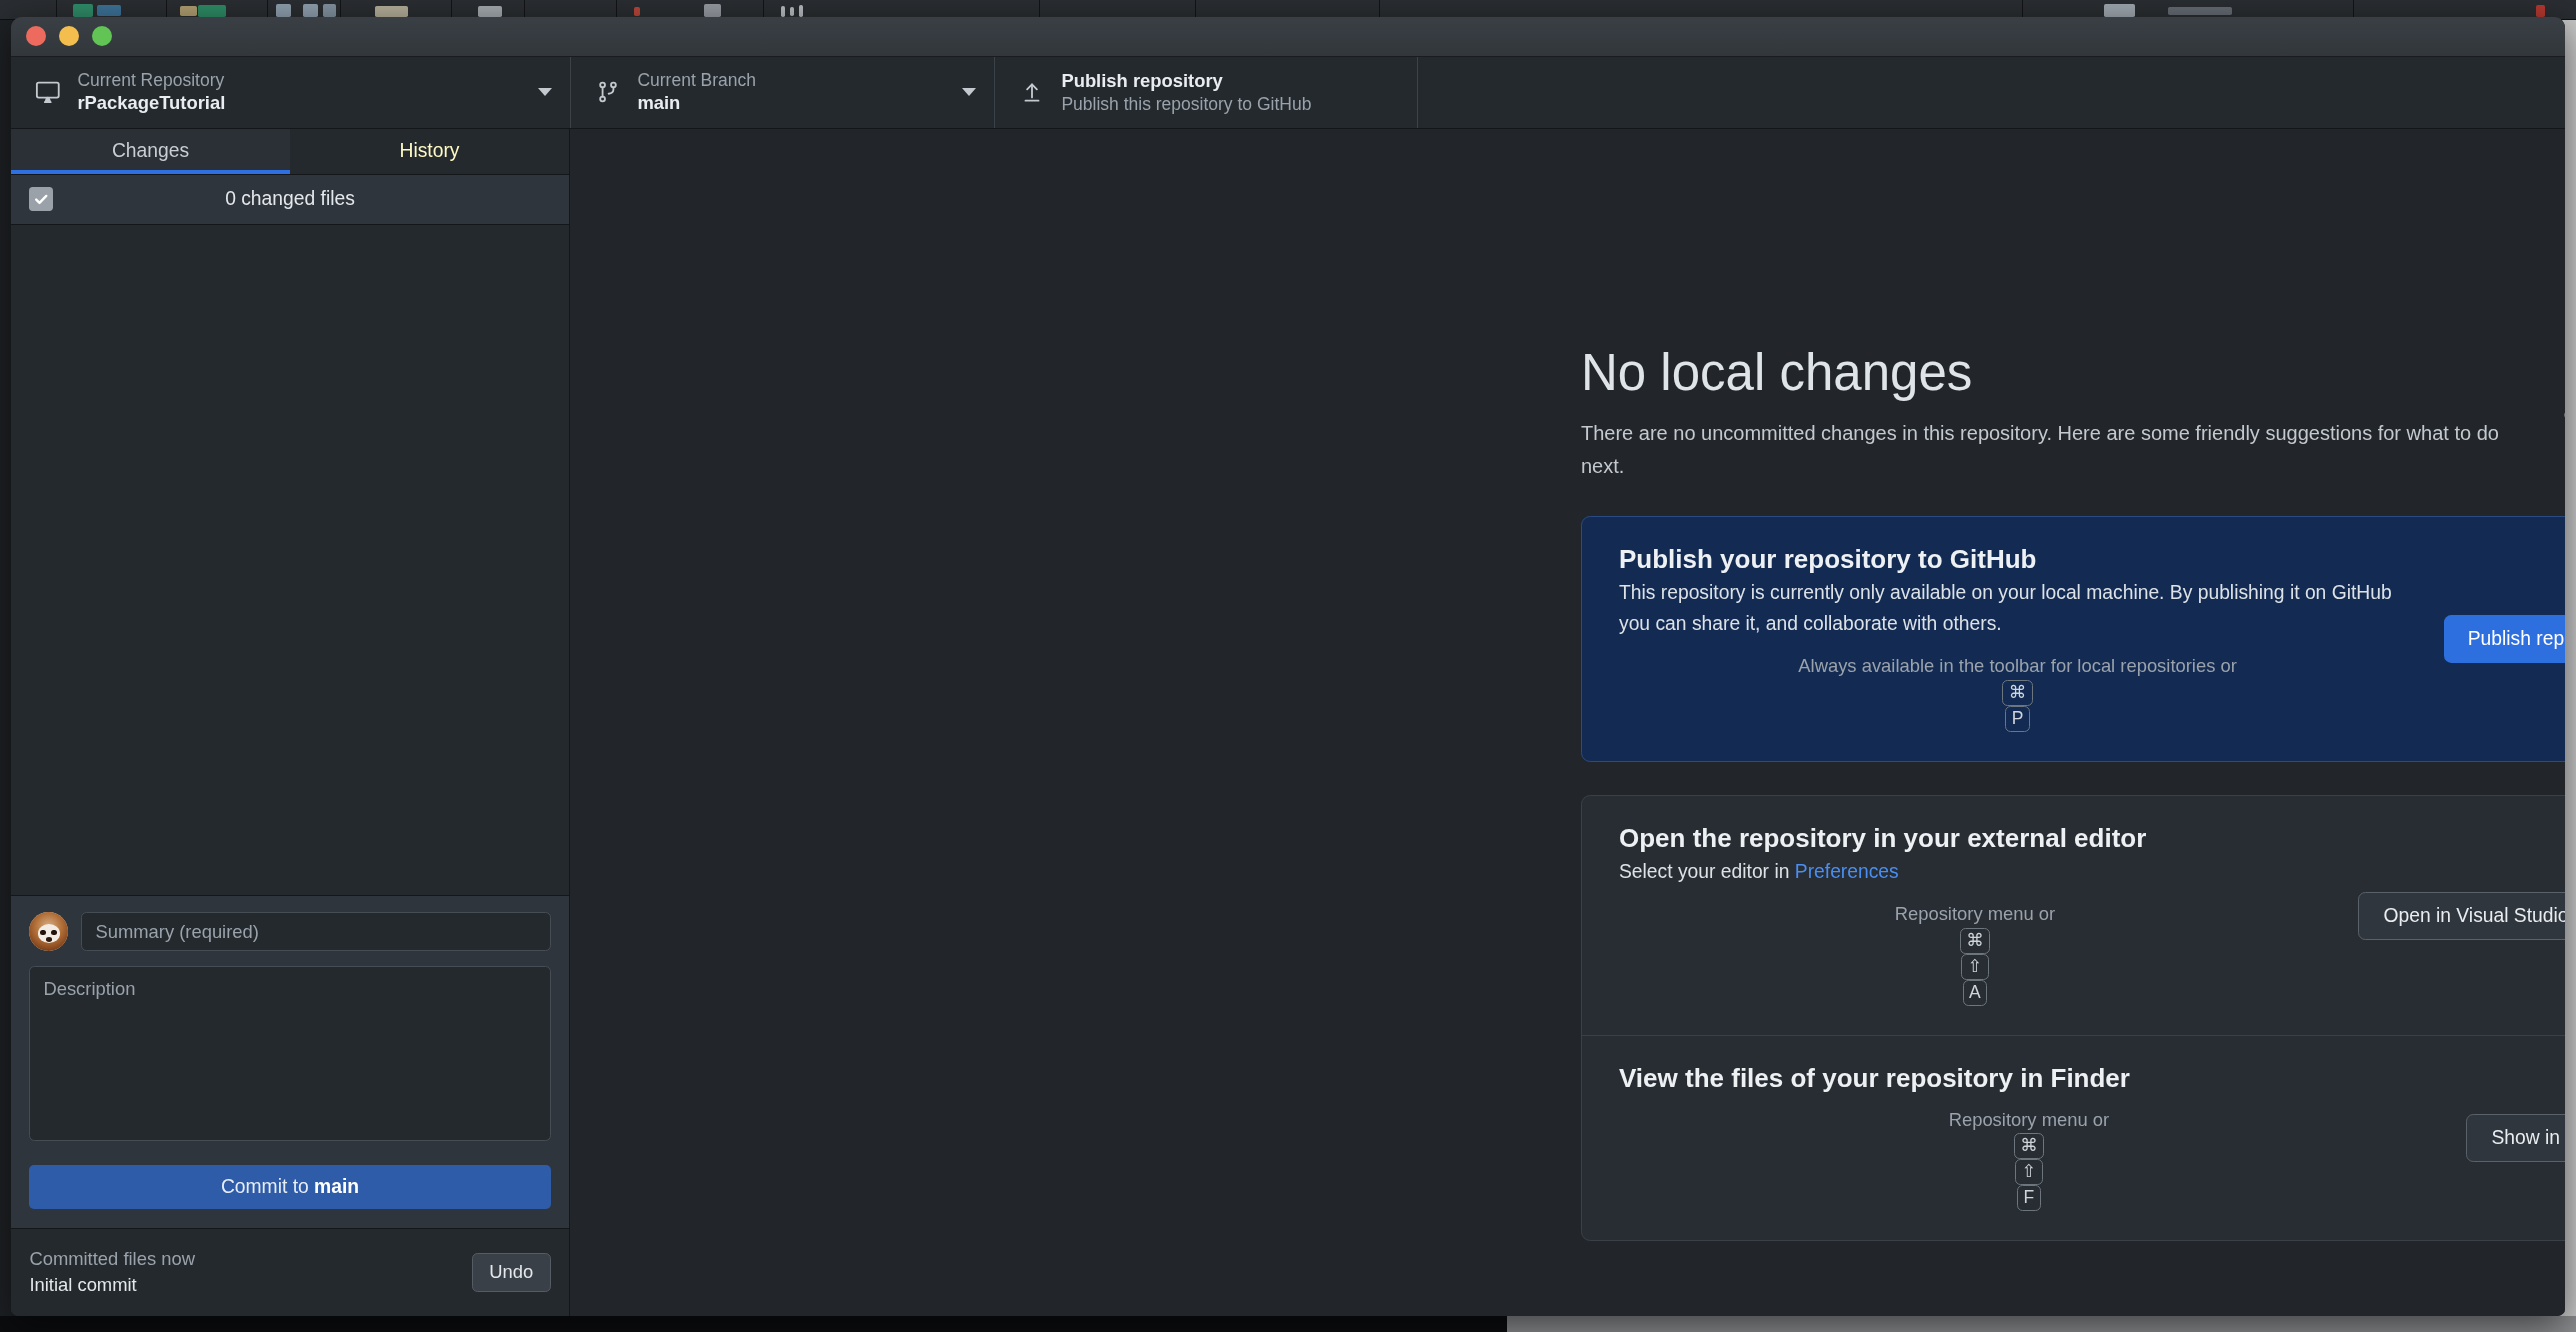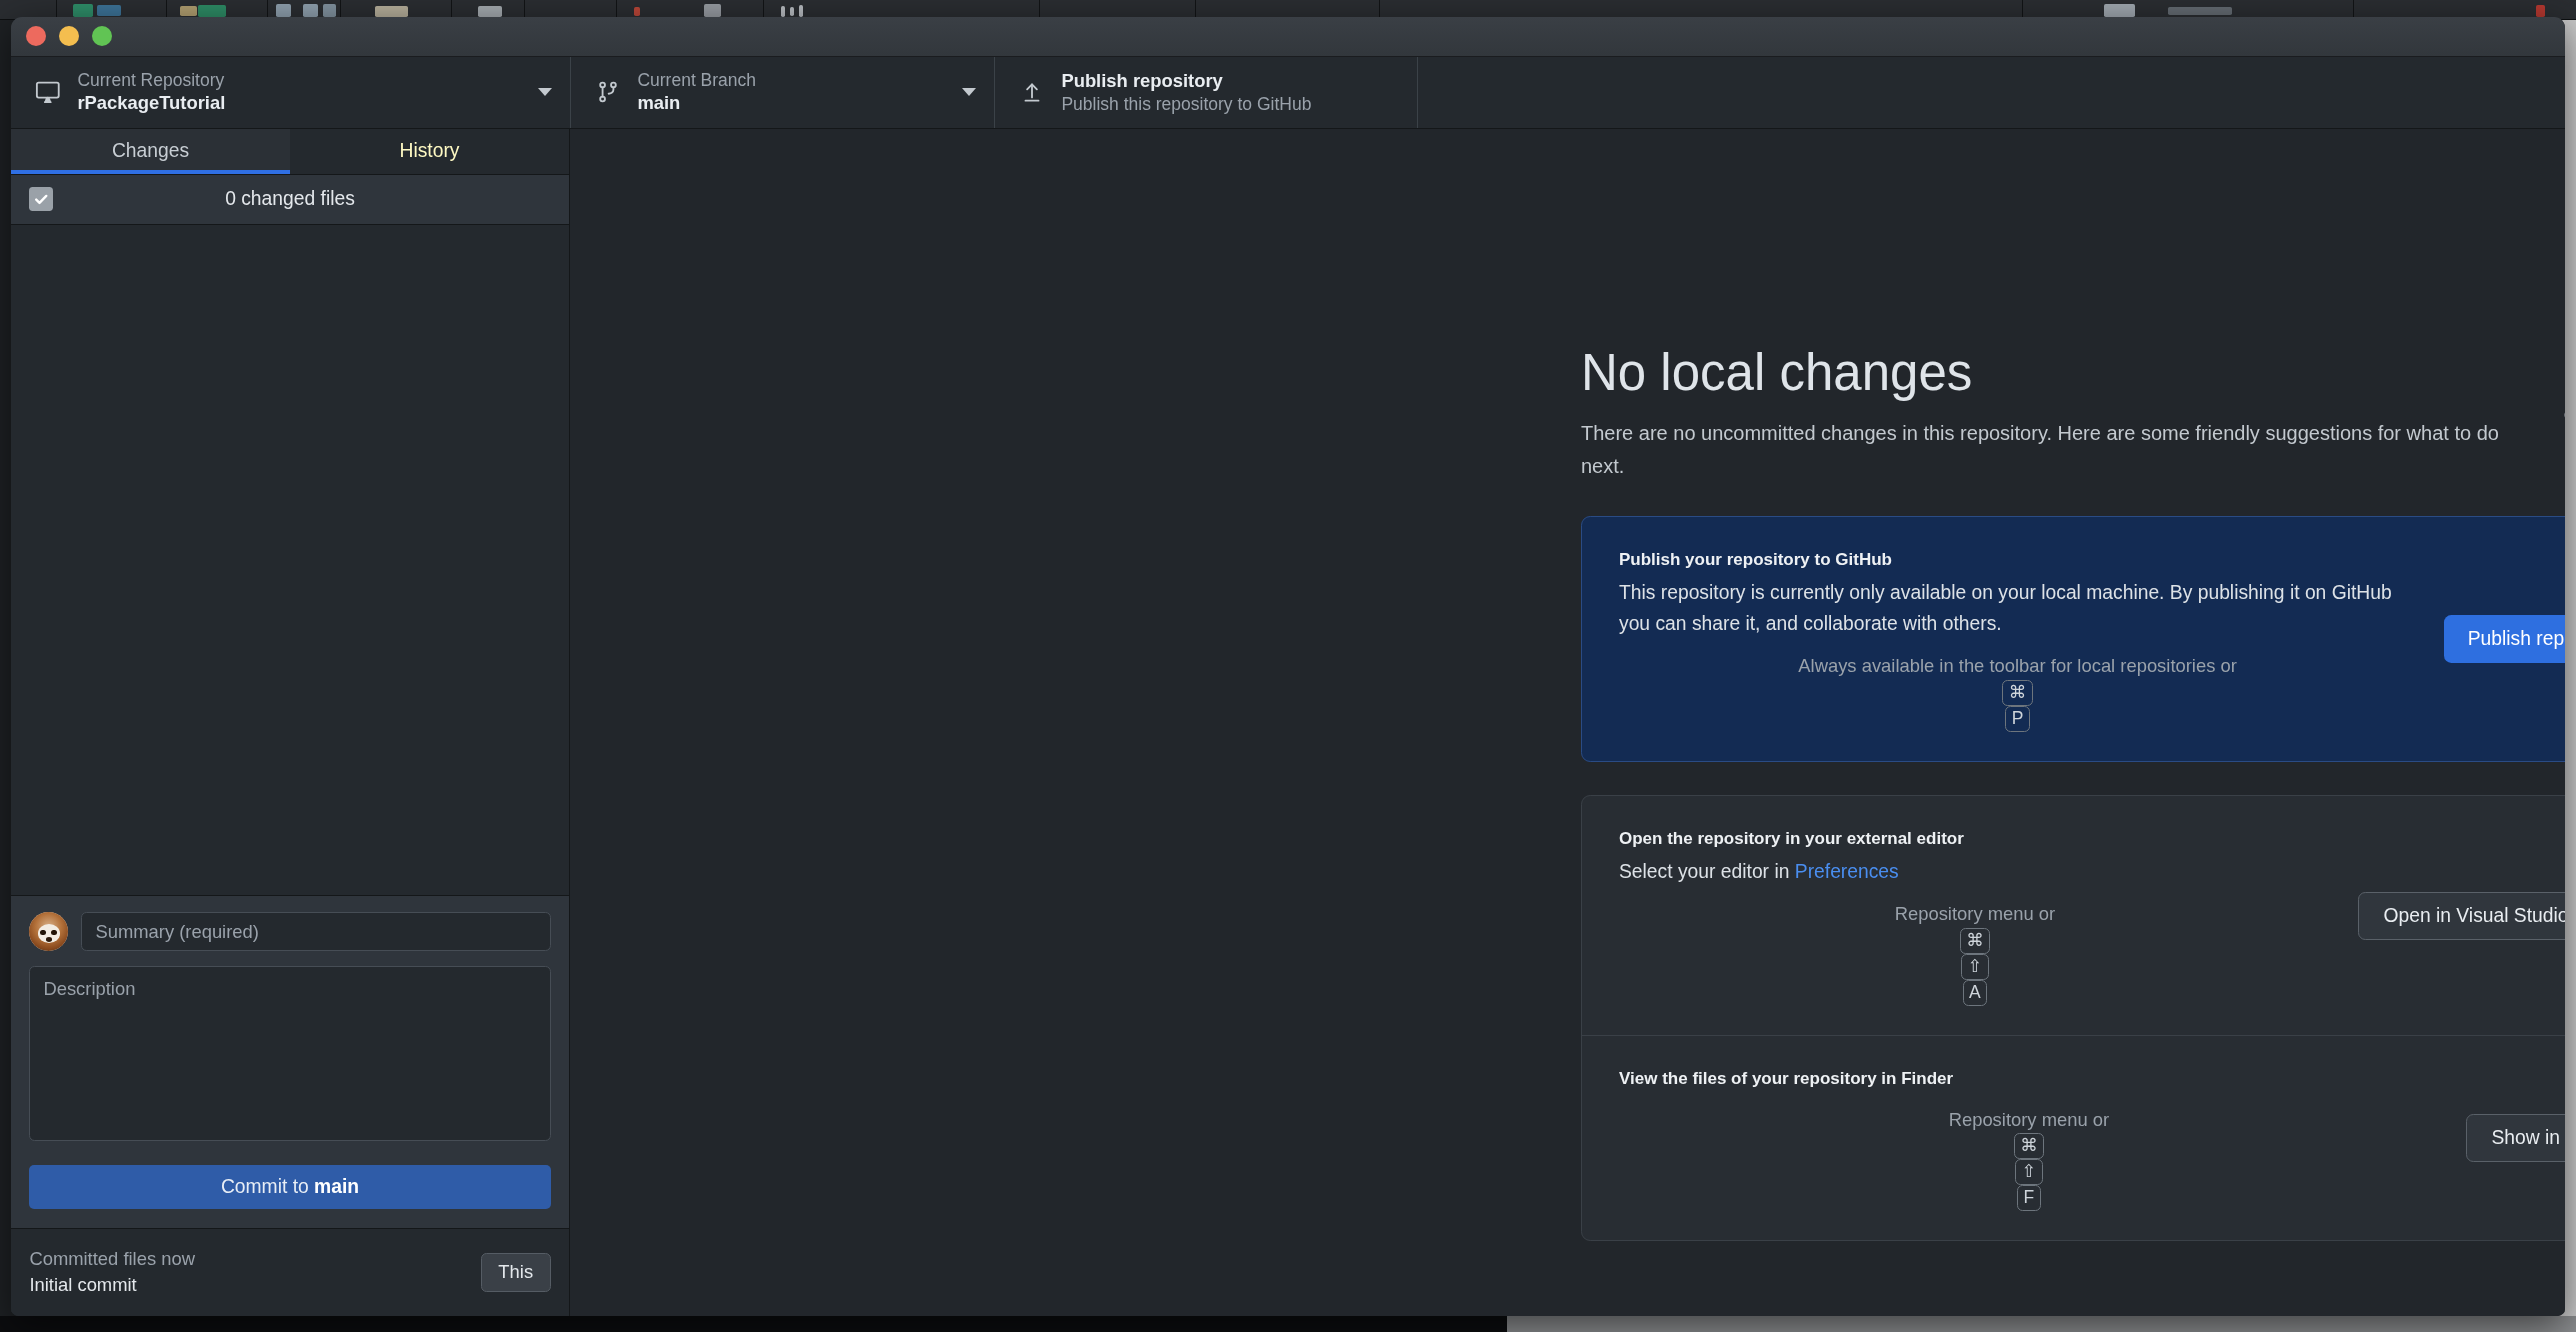--- a/index.html
+++ b/index.html
@@ -197,21 +197,21 @@
     background: #282d33; border: 0.9px solid #3a4047;
   }
   #card-publish {
     background: #132b53; border: 0.9px solid #2a4b84;
   }
   .card-row {
     display: flex; align-items: center; padding: 29px 37px;
   }
   .card-row + .card-row { border-top: 0.9px solid #3a4047; }
   .card-text { flex: 1 1 auto; min-width: 0; padding-right: 27.6px; }
-  .card-title { font-size: 17px; font-weight: bold; color: #eef1f4; line-height: 27.6px; }
+  .card-title { font-size: 26px; font-weight: bold; color: #eef1f4; line-height: 27.6px; }
   .card-desc  { font-size: 19.3px; color: #dde2e7; line-height: 31px; margin-top: 3.7px; }
   .card-hint  { font-size: 18.4px; color: #9aa2ab; line-height: 27.6px; margin-top: 13px;
                 display: flex; align-items: center; flex-wrap: wrap; gap: 0; flex-direction: column; }
   .link { color: #4a8ef0; }
   .keycap {
     display: inline-flex; align-items: center; justify-content: center;
     min-width: 24px; height: 26px; padding: 0 5.5px; margin: 0 3.7px;
     border: 0.9px solid #6d757d; border-radius: 5.5px;
     color: #cfd5db; font-size: 17.5px; line-height: 1;
   }
@@ -368,21 +368,21 @@
         <button id="commit-button">
           <span>Commit to </span><b>main</b>
         </button>
       </div>
 
       <div id="undo-bar">
         <div id="undo-texts">
           <div id="undo-line1">Committed files now</div>
           <div id="undo-line2">Initial commit</div>
         </div>
-        <button id="undo-button">This</button>
+        <button id="undo-button">Undo</button>
       </div>
 
     </div>
 
     <div id="main">
 
       <div id="illustration">
         <svg width="165" height="147" viewBox="0 0 180 160" fill="none" stroke="#c7ccd2" stroke-width="2.2" stroke-linecap="round" stroke-linejoin="round">
           <ellipse cx="92" cy="142" rx="58" ry="9" fill="#4a5057" stroke="none"></ellipse>
           <path d="M97 98 L139 88 L139 142 L97 150 Z" fill="#454b52"></path>

